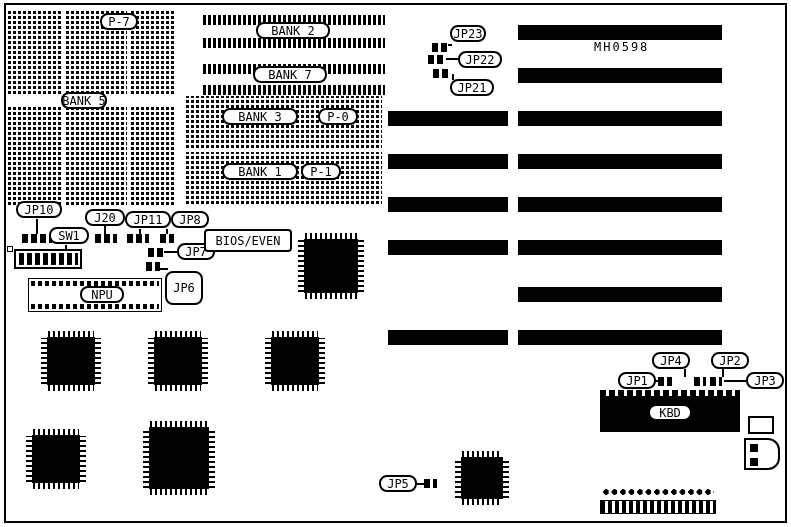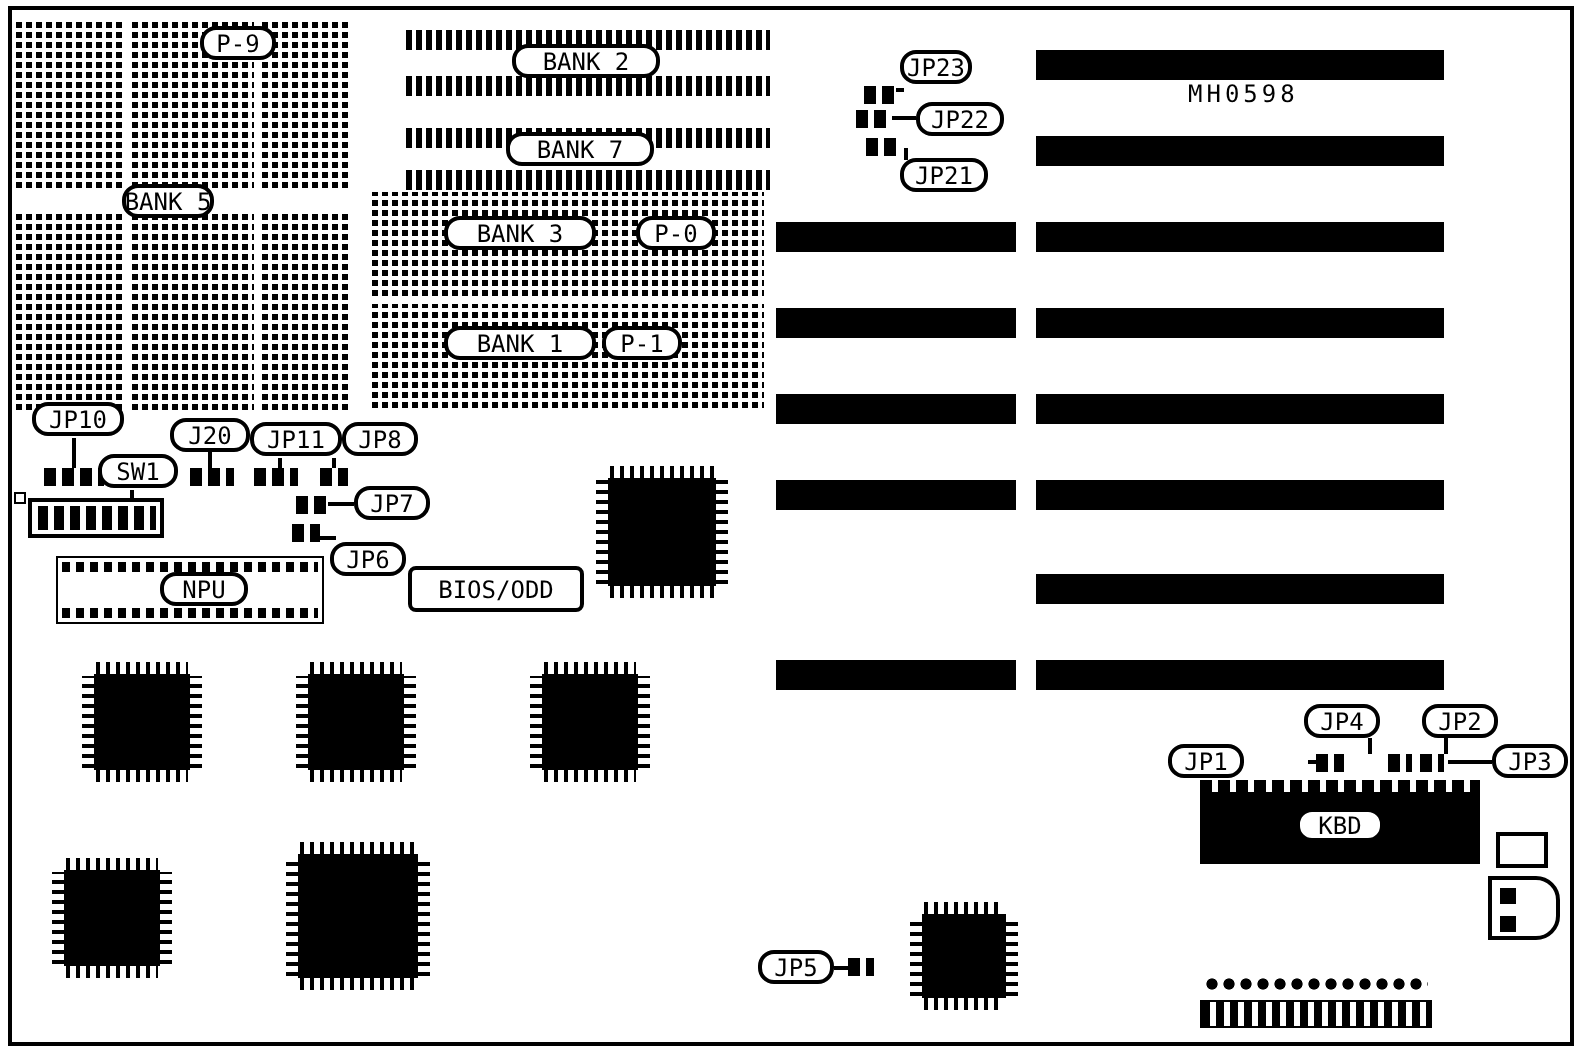--- a/index.html
+++ b/index.html
@@ -50,21 +50,21 @@
 
 <div class="board">
   <div class="frame"></div>
 
   <div class="hatch" style="left:8px;top:10px;width:54px;height:84px"></div>
   <div class="hatch" style="left:66px;top:10px;width:61px;height:84px"></div>
   <div class="hatch" style="left:131px;top:10px;width:43px;height:84px"></div>
   <div class="hatch" style="left:8px;top:106px;width:54px;height:99px"></div>
   <div class="hatch" style="left:66px;top:106px;width:61px;height:99px"></div>
   <div class="hatch" style="left:131px;top:106px;width:43px;height:99px"></div>
-  <div class="lbl" style="left:100px;top:13px;width:38px;height:17px">P-9</div>
+  <div class="lbl" style="left:100px;top:13px;width:38px;height:17px">P-7</div>
   <div class="lbl" style="left:61px;top:92px;width:46px;height:17px">BANK 5</div>
 
   <div class="vstripe" style="left:203px;top:15px;width:182px;height:10px"></div>
   <div class="vstripe" style="left:203px;top:38px;width:182px;height:10px"></div>
   <div class="lbl" style="left:256px;top:22px;width:74px;height:17px">BANK 2</div>
   <div class="vstripe" style="left:203px;top:64px;width:182px;height:10px"></div>
   <div class="vstripe" style="left:203px;top:85px;width:182px;height:10px"></div>
   <div class="lbl" style="left:253px;top:66px;width:74px;height:17px">BANK 7</div>
 
   <div class="hatch" style="left:186px;top:96px;width:196px;height:52px"></div>
@@ -117,24 +117,24 @@
   <div class="lbl" style="left:49px;top:227px;width:40px;height:17px">SW1</div>
   <div class="ln" style="left:65px;top:245px;width:2px;height:4px"></div>
   <div class="outline" style="left:7px;top:246px;width:6px;height:6px;border-width:1px"></div>
   <div class="dip" style="left:14px;top:249px;width:68px;height:20px">
       <div class="dipin"></div>
     </div>
 
   <div class="lbl" style="left:177px;top:243px;width:38px;height:17px">JP7</div>
   <div class="jmp" style="left:148px;top:248px;width:16px"></div>
   <div class="ln" style="left:164px;top:251px;width:13px;height:2px"></div>
-  <div class="lbl" style="left:165px;top:271px;width:38px;height:17px">JP6</div>
+  <div class="chipbox" style="left:204px;top:229px;width:88px;height:23px">BIOS/EVEN</div>
+  <div class="lbl" style="left:165px;top:271px;width:38px;height:34px">JP6</div>
   <div class="jmp" style="left:146px;top:262px;width:14px"></div>
   <div class="ln" style="left:160px;top:268px;width:8px;height:2px"></div>
-  <div class="chipbox" style="left:204px;top:283px;width:88px;height:23px">BIOS/ODD</div>
 
   <div class="socket" style="left:28px;top:278px;width:134px;height:34px">
       <div class="ptop"></div>
       <div class="pbot"></div>
     </div>
   <div class="lbl" style="left:80px;top:286px;width:44px;height:17px">NPU</div>
 
   <div class="qfp" style="left:298px;top:233px;width:66px;height:66px">
       <i class="ph"></i>
       <i class="pv"></i>
@@ -170,21 +170,21 @@
       <i class="pv"></i>
       <i class="core"></i>
     </div>
 
   <div class="lbl" style="left:379px;top:475px;width:38px;height:17px">JP5</div>
   <div class="jmp" style="left:424px;top:479px;width:13px"></div>
   <div class="ln" style="left:417px;top:483px;width:7px;height:2px"></div>
 
   <div class="lbl" style="left:652px;top:352px;width:38px;height:17px">JP4</div>
   <div class="lbl" style="left:711px;top:352px;width:38px;height:17px">JP2</div>
-  <div class="lbl" style="left:584px;top:372px;width:38px;height:17px">JP1</div>
+  <div class="lbl" style="left:618px;top:372px;width:38px;height:17px">JP1</div>
   <div class="lbl" style="left:746px;top:372px;width:38px;height:17px">JP3</div>
   <div class="jmp" style="left:658px;top:377px;width:14px"></div>
   <div class="jmp" style="left:694px;top:377px;width:12px"></div>
   <div class="jmp" style="left:710px;top:377px;width:12px"></div>
   <div class="ln" style="left:684px;top:369px;width:2px;height:8px"></div>
   <div class="ln" style="left:722px;top:369px;width:2px;height:8px"></div>
   <div class="ln" style="left:654px;top:380px;width:6px;height:2px"></div>
   <div class="ln" style="left:724px;top:380px;width:22px;height:2px"></div>
 
   <div class="pinsrow" style="left:600px;top:390px;width:140px"></div>

